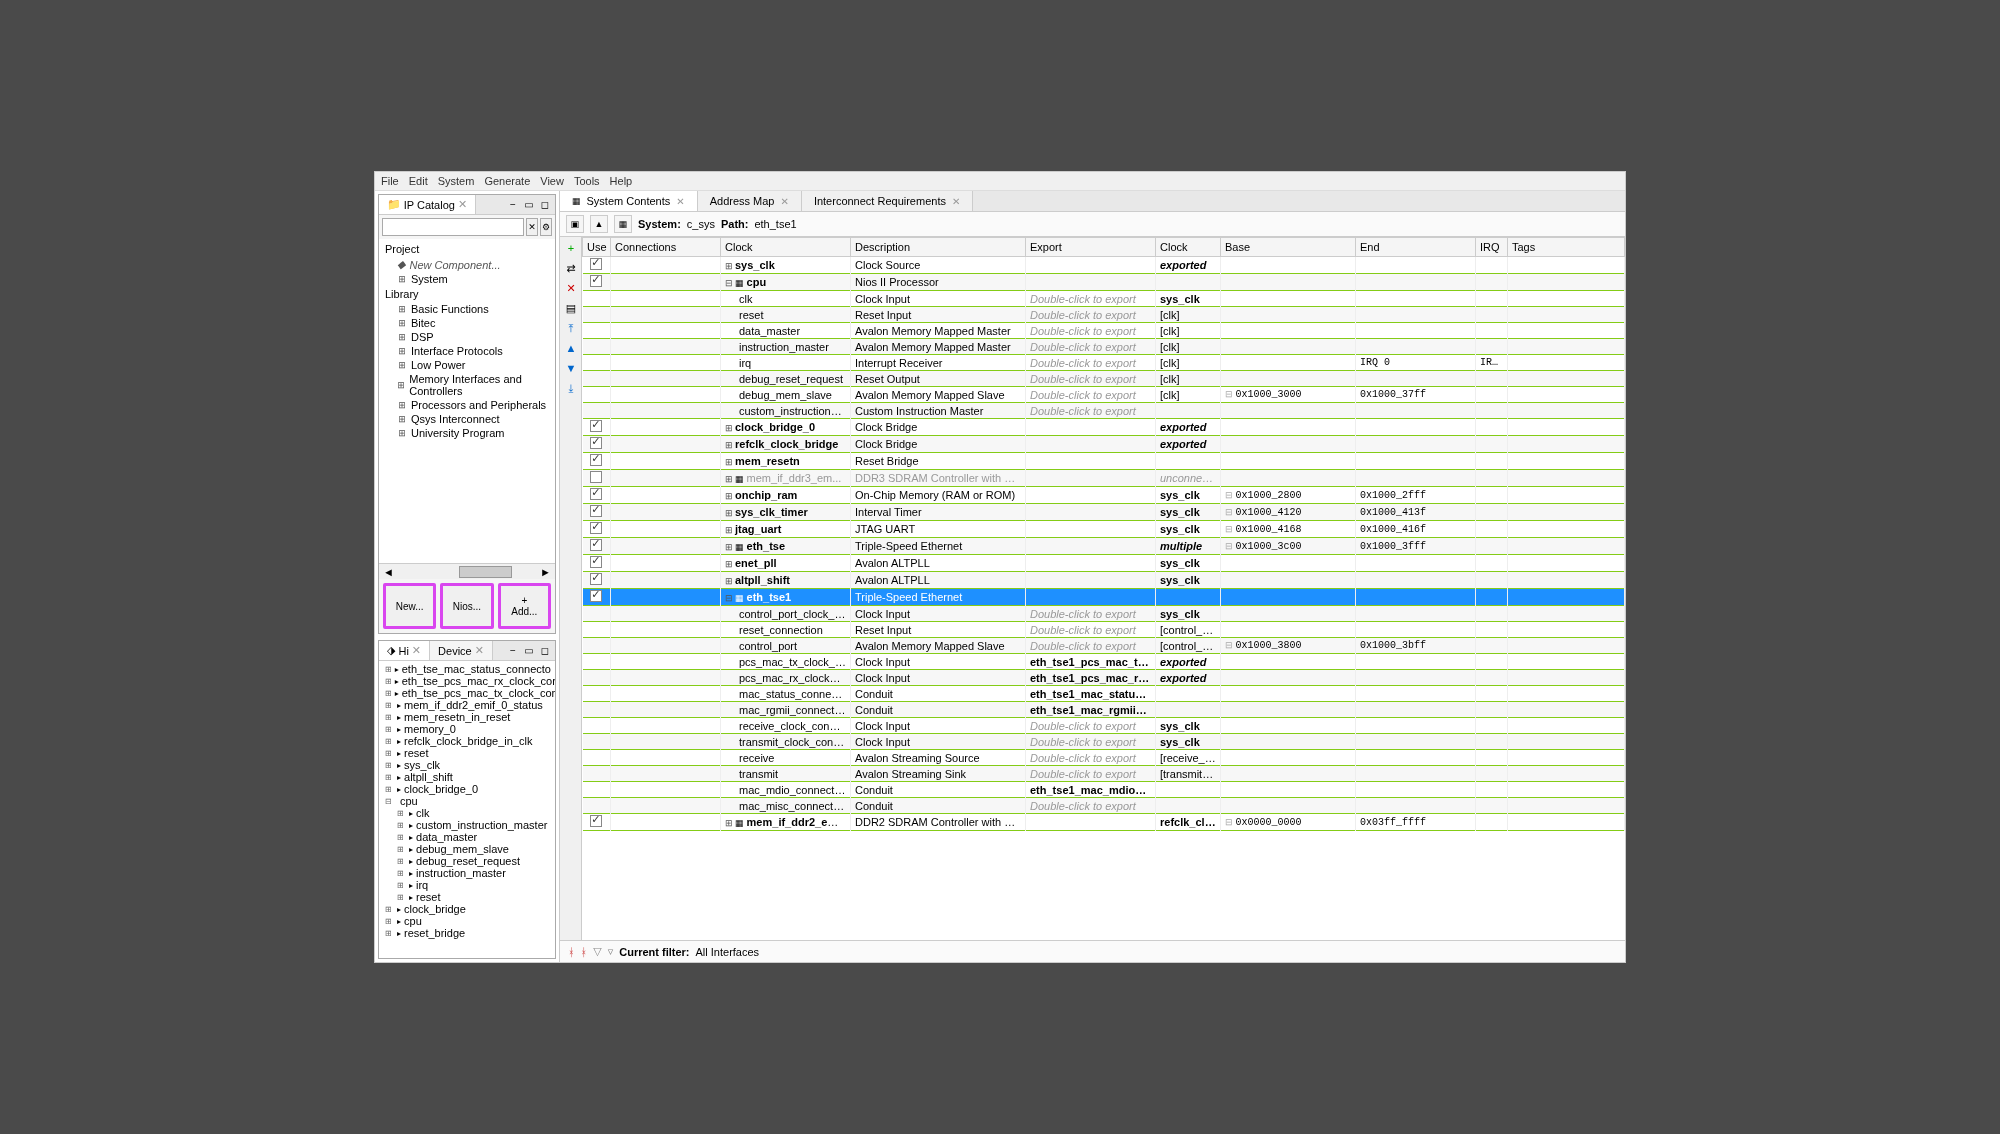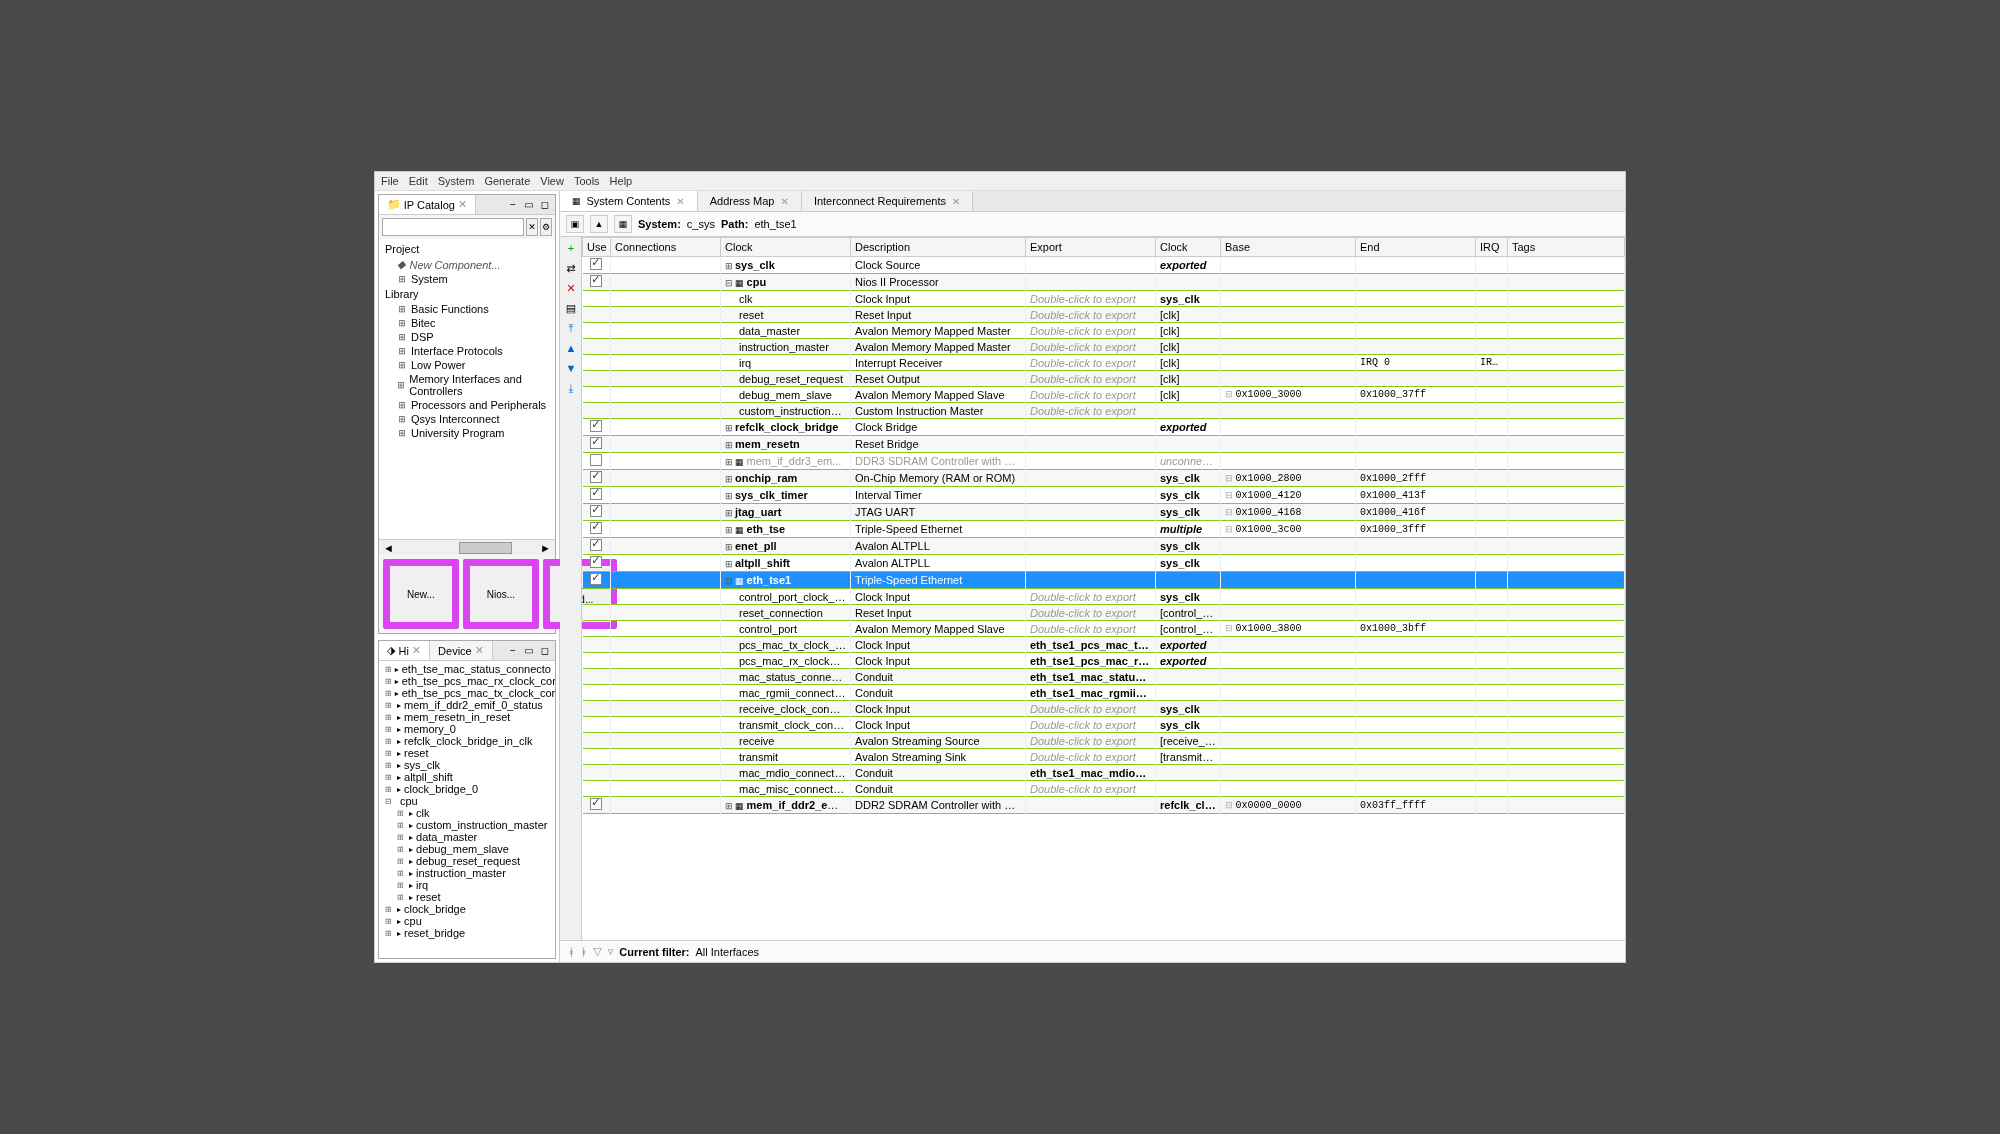--- a/index.html
+++ b/index.html
@@ -19,21 +19,21 @@
 .search-bar input { flex: 1; border: 1px solid #aaa; padding: 2px 4px; font-size: 10px; }
 .search-bar button { width: 18px; height: 18px; border: 1px solid #aaa; background: #f0f0f0; font-size: 9px; }
 .tree-area { flex: 1; overflow: auto; background: #fff; padding: 2px; font-size: 11px; }
 .tree-header { font-weight: normal; padding: 2px 4px; }
 .tree-item { padding: 1px 4px 1px 16px; display: flex; align-items: center; gap: 4px; cursor: default; }
 .tree-icon { width: 10px; display: inline-block; text-align: center; font-size: 9px; color: #555; }
 .tree-item.italic { font-style: italic; color: #555; }
 .scroll-h { height: 16px; background: #f0f0f0; border-top: 1px solid #ccc; display: flex; align-items: center; }
 .scroll-h .thumb { width: 30%; height: 12px; background: #ccc; margin-left: 35%; border: 1px solid #999; }
 .button-row { padding: 4px; display: flex; gap: 4px; }
-.button-row button { flex: 1; padding: 17px; border: 7px solid #d946ef; background: #f0f0f0; font-size: 10px; border-radius: 2px; }
+.button-row button { flex: 1; padding: 9px; border: 3px solid #d946ef; background: #f0f0f0; font-size: 10px; border-radius: 2px; }
 .hierarchy-panel { flex: 1; display: flex; flex-direction: column; margin: 3px; border: 1px solid #aaa; background: #f5f5f5; overflow: hidden; }
 .hierarchy-tree { flex: 1; overflow: auto; background: #fff; padding: 2px; font-size: 10px; }
 .h-item { padding: 0px 4px; display: flex; align-items: center; gap: 3px; white-space: nowrap; }
 .h-item .exp { width: 9px; font-size: 8px; color: #666; }
 .h-item .arrow { font-size: 8px; }
 .h-item.l1 { padding-left: 4px; }
 .h-item.l2 { padding-left: 16px; }
 .center-panel { flex: 1; display: flex; flex-direction: column; overflow: hidden; }
 .center-tabs { display: flex; background: #e8e8e8; border-bottom: 1px solid #ccc; }
 .center-tab { padding: 4px 12px; background: #f0f0f0; border-right: 1px solid #ccc; display: flex; align-items: center; gap: 6px; font-size: 11px; }
@@ -505,20 +505,32 @@
                   <td class="export-col italic-gray">Double-click to export</td>
                   <td class="clock-col"></td>
                   <td class="base-col mono"></td>
                   <td class="end-col mono"></td>
                   <td class="irq-col mono"></td>
                   <td class="tags-col"></td>
                 </tr>
                 <tr>
                   <td class="use-col"><span class="checkbox checked"></span></td>
                   <td class="conn-col"></td>
+                  <td class="name-col"><span class="exp-icon">⊞</span><span class="bold">clock_bridge_0</span></td>
+                  <td class="desc-col">Clock Bridge</td>
+                  <td class="export-col"></td>
+                  <td class="clock-col italic-bold">exported</td>
+                  <td class="base-col mono"></td>
+                  <td class="end-col mono"></td>
+                  <td class="irq-col mono"></td>
+                  <td class="tags-col"></td>
+                </tr>
+                <tr>
+                  <td class="use-col"><span class="checkbox checked"></span></td>
+                  <td class="conn-col"></td>
                   <td class="name-col"><span class="exp-icon">⊞</span><span class="bold">refclk_clock_bridge</span></td>
                   <td class="desc-col">Clock Bridge</td>
                   <td class="export-col"></td>
                   <td class="clock-col italic-bold">exported</td>
                   <td class="base-col mono"></td>
                   <td class="end-col mono"></td>
                   <td class="irq-col mono"></td>
                   <td class="tags-col"></td>
                 </tr>
                 <tr>

